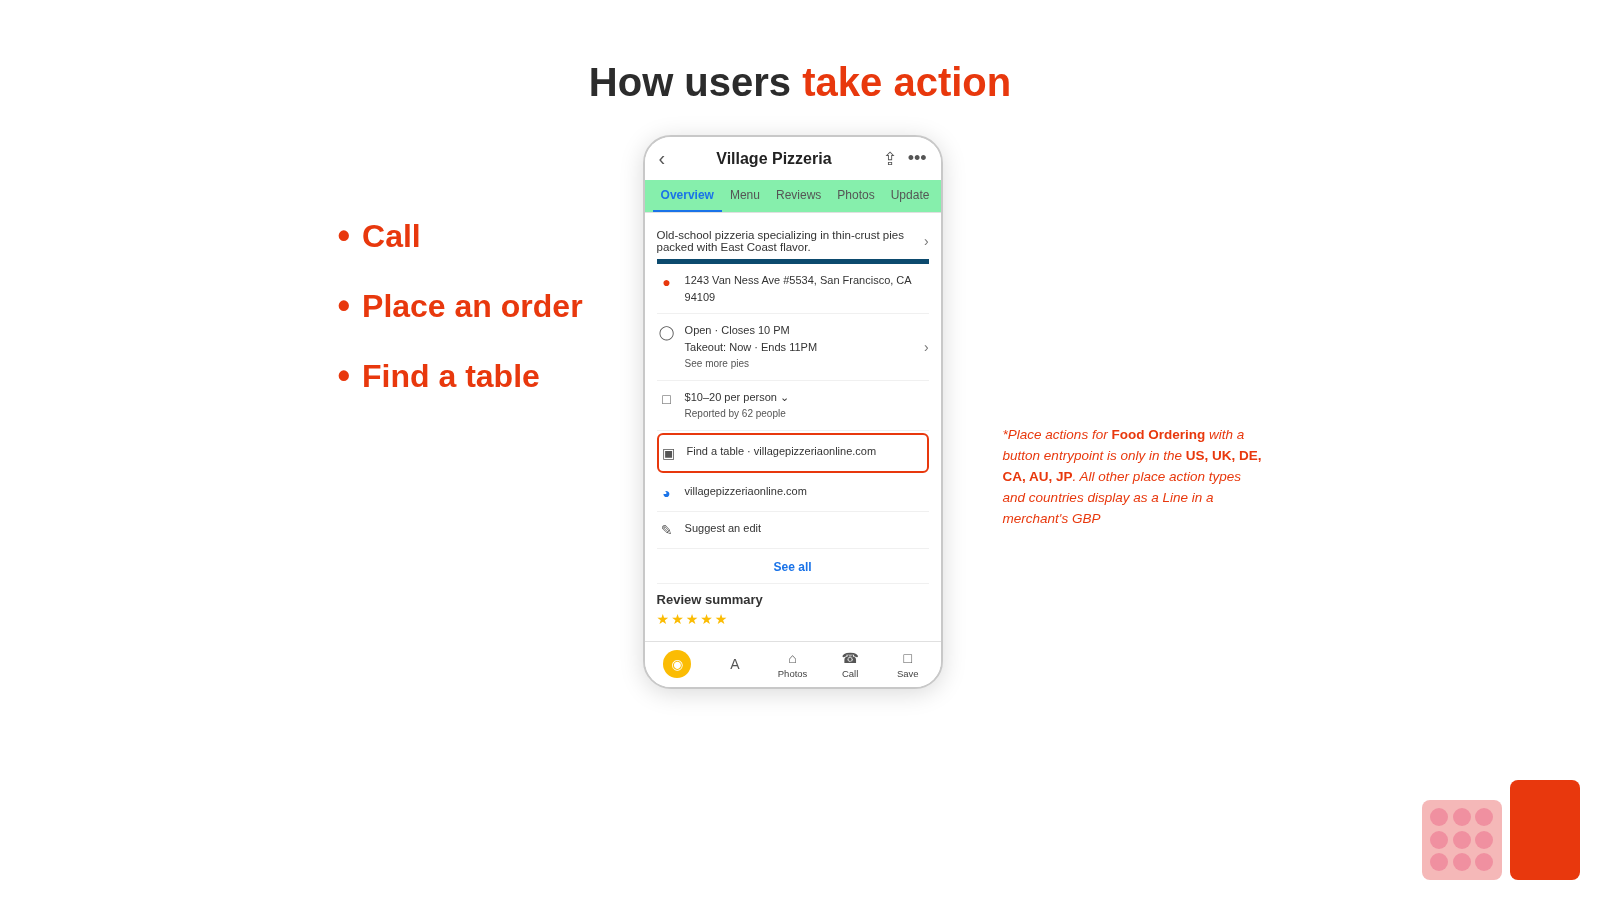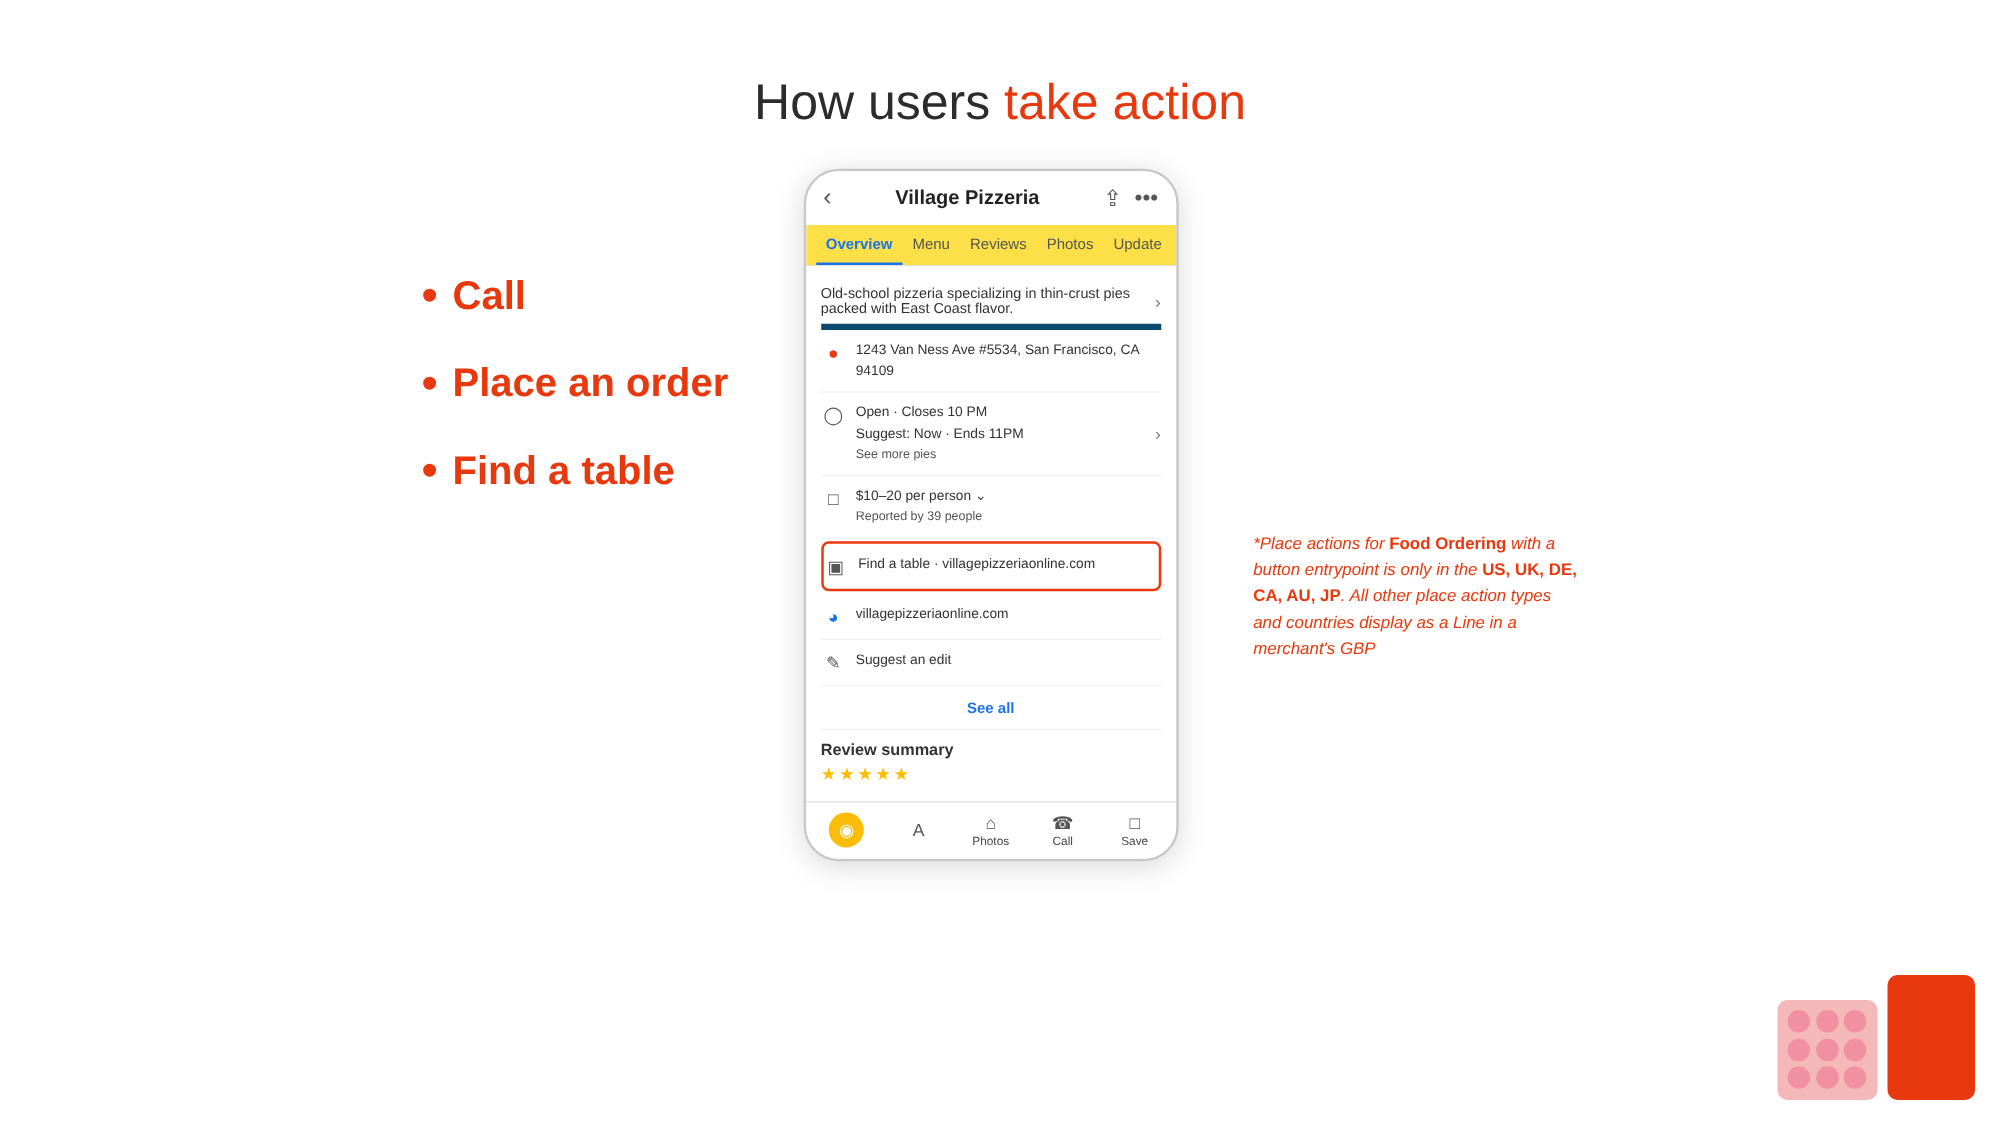--- a/index.html
+++ b/index.html
@@ -13,21 +13,21 @@
     }
 
     
     .header {
       text-align: center;
       padding-top: 60px;
       padding-bottom: 30px;
     }
     .header-line1 {
       font-size: 40px;
-      font-weight: 400;
+      font-weight: 700;
       color: #2c2c2c;
       display: block;
     }
     .header-line1 .accent {
       color: #e8380d;
     }
     .header-line2 {
       font-size: 40px;
       font-weight: 800;
       color: #2c2c2c;
@@ -104,21 +104,21 @@
     .phone-topbar .icons span {
       font-size: 18px;
       color: #555;
     }
 
     
     .phone-tabs {
       display: flex;
       border-bottom: 1px solid #e0e0e0;
       padding: 0 8px;
-      background: #fde047;
+      background: #86efac;
     }
     .phone-tab {
       font-size: 12px;
       padding: 8px 8px;
       color: #555;
       cursor: pointer;
       white-space: nowrap;
     }
     .phone-tab.active {
       color: #1a73e8;
@@ -363,31 +363,31 @@
 
         <div class="info-row">
           <div class="info-icon loc">●</div>
           <div class="info-text">1243 Van Ness Ave #5534, San Francisco, CA 94109</div>
         </div>
 
         <div class="info-row">
           <div class="info-icon clock">◯</div>
           <div class="info-text">
             <span>Open · Closes 10 PM</span><br>
-            <span>Suggest: Now · Ends 11PM</span><br>
+            <span>Takeout: Now · Ends 11PM</span><br>
             <span class="see-more">See more pies</span>
           </div>
           <span class="chevron">›</span>
         </div>
 
         <div class="info-row">
           <div class="info-icon price">□</div>
           <div class="info-text">
             <span>$10–20 per person</span> ⌄<br>
-            <span class="see-more">Reported by 39 people</span>
+            <span class="see-more">Reported by 62 people</span>
           </div>
         </div>
 
         <div class="info-row highlighted-row">
           <div class="info-icon table">▣</div>
           <div class="info-text blue">Find a table · villagepizzeriaonline.com</div>
         </div>
 
         <div class="info-row">
           <div class="info-icon web">◕</div>

